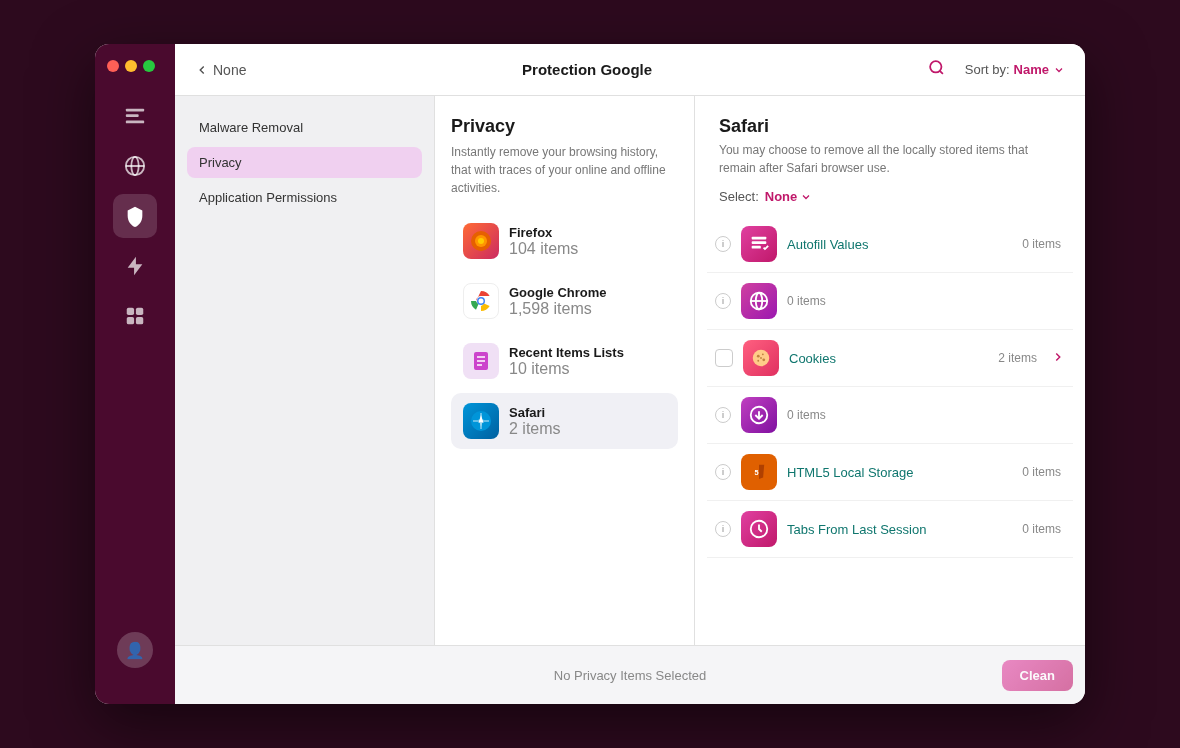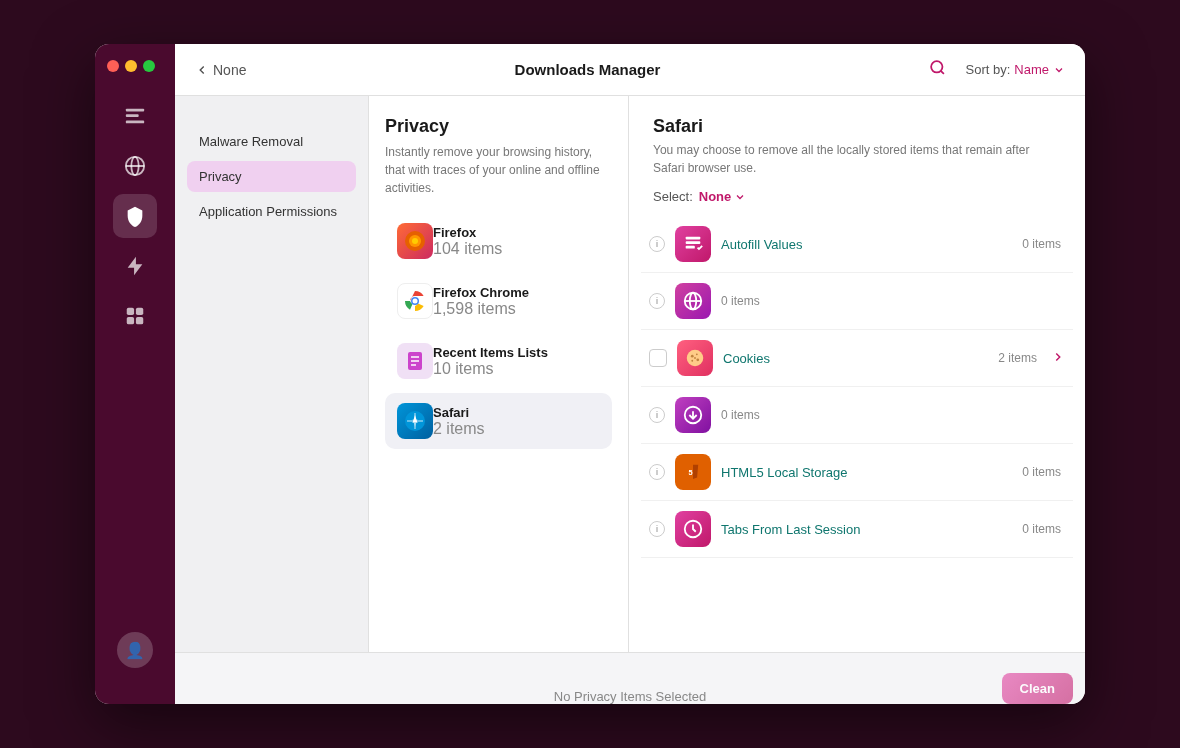--- a/index.html
+++ b/index.html
@@ -120,35 +120,35 @@
       display: flex;
       align-items: center;
       gap: 4px;
       font-size: 13px;
       color: #555;
       cursor: pointer;
     }
 
     .sort-value {
       color: #c0186a;
-      font-weight: 400;
+      font-weight: 700;
     }
 
     
     .content-area {
       flex: 1;
       display: flex;
       overflow: hidden;
     }
 
     
     .categories-panel {
-      width: 194px;
+      width: 260px;
       background: #f0f0f2;
-      padding: 30px 12px;
+      padding: 16px 12px;
       display: flex;
       flex-direction: column;
       gap: 4px;
       border-right: 1px solid #e0e0e0;
     }
 
     .category-item {
       padding: 8px 12px;
       border-radius: 8px;
       cursor: pointer;
@@ -181,20 +181,21 @@
     .panel-desc {
       font-size: 12px;
       color: #777;
       line-height: 1.5;
       margin-bottom: 16px;
     }
 
     .browser-item {
       display: flex;
       align-items: center;
+      gap: 10px;
       padding: 10px 12px;
       border-radius: 10px;
       cursor: pointer;
       margin-bottom: 4px;
     }
 
     .browser-item.active {
       background: #f0f0f5;
     }
 
@@ -325,24 +326,24 @@
       margin-right: 4px;
     }
 
     .detail-item-chevron {
       color: #c0186a;
       font-size: 14px;
     }
 
     
     .bottom-bar {
-      height: 52px;
+      height: 59px;
       background: #f5f5f7;
       display: flex;
-      align-items: flex-end;
+      align-items: center;
       justify-content: center;
       border-top: 1px solid #e0e0e0;
       position: relative;
     }
 
     .bottom-status {
       font-size: 13px;
       color: #888;
     }
 
@@ -429,21 +430,21 @@
 
   <div class="main-content">
 
     <div class="title-bar">
       <div class="back-btn">
         <svg width="14" height="14" viewBox="0 0 24 24" fill="none" stroke="#555" stroke-width="2.5">
             <polyline points="15,18 9,12 15,6"></polyline>
           </svg>
         <span>None</span>
       </div>
-      <div class="title-center">Downloads Manager</div>
+      <div class="title-center">Protection Google</div>
       <div class="title-actions">
         <div class="search-icon-btn">
           <svg width="17" height="17" viewBox="0 0 24 24" fill="none" stroke="#c0186a" stroke-width="2.5">
               <circle cx="11" cy="11" r="8"></circle>
               <line x1="21" y1="21" x2="16.65" y2="16.65"></line>
             </svg>
         </div>
         <div class="sort-btn">
           <span>Sort by:</span>
           <span class="sort-value">Name</span>
@@ -485,21 +486,21 @@
             <svg width="24" height="24" viewBox="0 0 24 24">
                 <circle cx="12" cy="12" r="10" fill="white"></circle>
                 <path d="M12 2a10 10 0 0 1 8.66 5H12a5 5 0 0 0-5 5" fill="#EA4335"></path>
                 <path d="M2 12a10 10 0 0 0 5 8.66L9.5 15A5 5 0 0 1 7 12" fill="#34A853"></path>
                 <path d="M12 22a10 10 0 0 0 8.66-5L15 14.5A5 5 0 0 1 12 17" fill="#FBBC05"></path>
                 <circle cx="12" cy="12" r="4" fill="#4285F4"></circle>
                 <circle cx="12" cy="12" r="2.5" fill="white"></circle>
               </svg>
           </div>
           <div class="browser-info">
-            <div class="browser-name">Firefox Chrome</div>
+            <div class="browser-name">Google Chrome</div>
             <div class="browser-count">1,598 items</div>
           </div>
         </div>
 
         <div class="browser-item">
           <div class="browser-icon recent-icon">
             <svg width="24" height="24" viewBox="0 0 24 24" fill="#cc44cc">
                 <rect x="5" y="3" width="14" height="18" rx="2"></rect>
                 <line x1="8" y1="8" x2="16" y2="8" stroke="white" stroke-width="1.5"></line>
                 <line x1="8" y1="12" x2="16" y2="12" stroke="white" stroke-width="1.5"></line>

